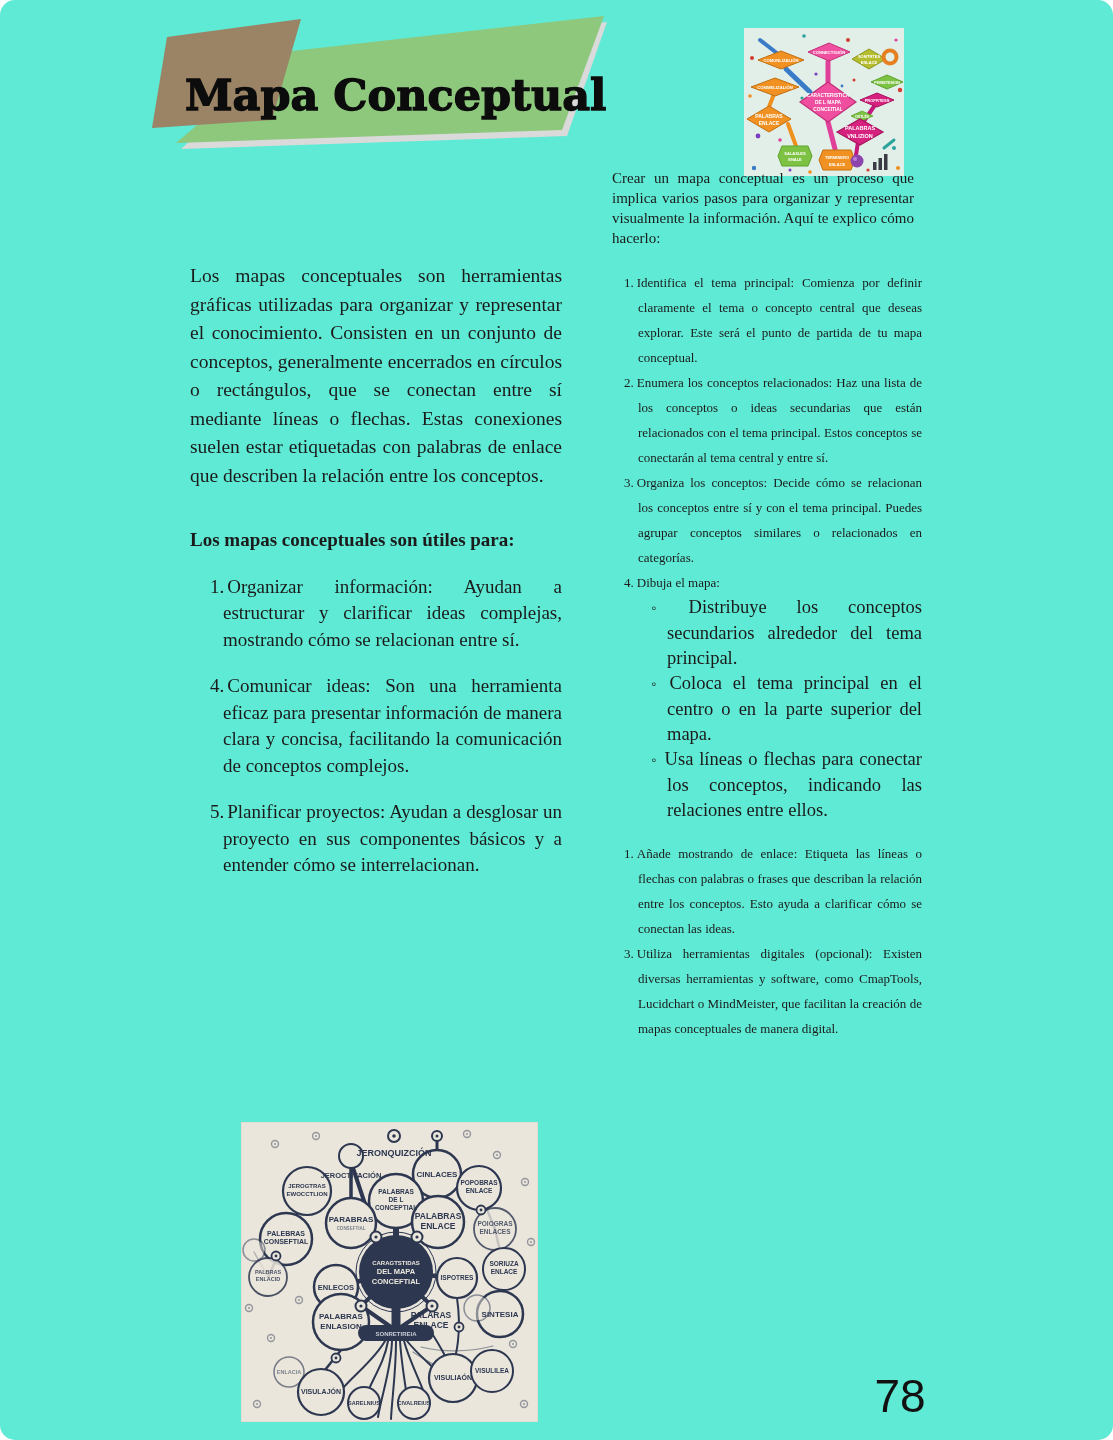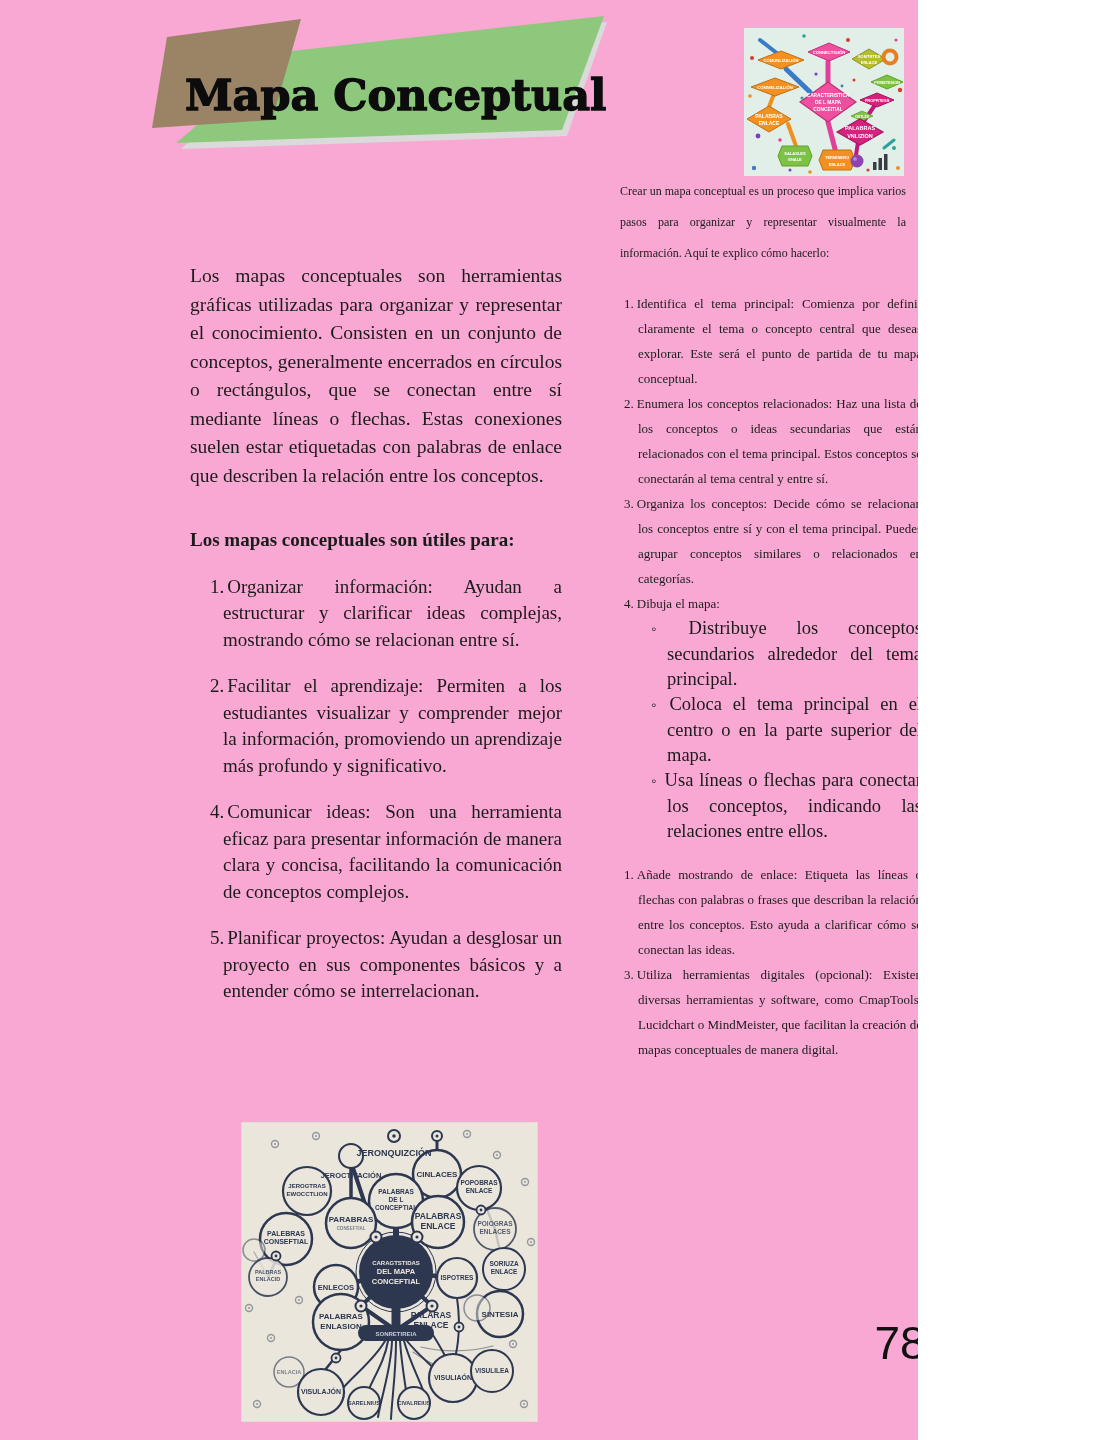--- a/index.html
+++ b/index.html
@@ -1,17 +1,17 @@
 <!DOCTYPE html>
 <html><head>
 <meta charset="utf-8">
 <style>
   html,body{margin:0;padding:0;background:#ffffff;}
-  .page{position:relative;width:918px;height:1440px;background:#f9a8d4;overflow:hidden;
-        font-family:"Liberation Serif", serif;color:#1b1b1b;}
+  .page{position:relative;width:1113px;height:1440px;background:#5eead4;overflow:hidden;
+        font-family:"Liberation Serif", serif;color:#1b1b1b;border-radius:15px;}
 
   
   .banner{position:absolute;left:140px;top:8px;width:480px;height:155px;}
   .banner .shape{position:absolute;left:0;top:0;width:100%;height:100%;}
   .shape.shadow{background:#dadada;
     clip-path:polygon(146px 48px,467px 14px,427px 128px,41px 141px);}
   .shape.green{background:#8dc87c;
     clip-path:polygon(143px 44px,464px 8px,422px 122px,36px 135px);}
   .shape.brown{background:#9b8365;
     clip-path:polygon(27px 29px,161px 11px,132px 112px,12px 120px);}
@@ -27,30 +27,30 @@
 
   
   .left-col{position:absolute;left:190px;top:262px;width:372px;}
   .left-col .intro{margin:0;font-size:19.5px;line-height:28.5px;text-align:justify;}
   .left-col .list-title{margin:37px 0 4px 0;font-size:19px;line-height:26.5px;font-weight:bold;}
   .left-col .li{font-size:19px;line-height:26.5px;text-align:justify;
     padding-left:33px;text-indent:-13px;margin-top:20px;}
   .num{margin-right:3px;}
 
   .right-col{position:absolute;left:604px;top:160px;width:318px;}
-  .right-col .intro{margin:16px;font-size:12px;line-height:31px;text-align:justify;}
+  .right-col .intro{margin:8px;font-size:15px;line-height:20px;text-align:justify;}
   .right-col .steps{margin-top:22px;}
   .right-col .steps2{margin-top:18px;}
   .right-col .li{font-size:13px;line-height:25px;text-align:justify;
     padding-left:34px;text-indent:-14px;}
   .right-col .sub{font-size:18.5px;line-height:25px;text-align:justify;
     padding-left:63px;text-indent:-16px;}
   .bullet{margin-right:7px;font-size:15px;}
 
-  .page-number{position:absolute;left:855px;top:1316px;width:90px;text-align:center;
+  .page-number{position:absolute;left:855px;top:1369px;width:90px;text-align:center;
     font-family:"Liberation Sans", sans-serif;font-size:46px;color:#111;}
 </style>
 </head>
 <body>
 
 <div class="page">
 
   <div class="banner">
     <div class="shape shadow"></div>
     <div class="shape green"></div>
@@ -154,21 +154,20 @@
       <div class="li"><span class="num">1.</span><span>Añade mostrando de enlace: Etiqueta las líneas o flechas con palabras o frases que describan la relación entre los conceptos. Esto ayuda a clarificar cómo se conectan las ideas.</span></div>
       <div class="li"><span class="num">3.</span><span>Utiliza herramientas digitales (opcional): Existen diversas herramientas y software, como CmapTools, Lucidchart o MindMeister, que facilitan la creación de mapas conceptuales de manera digital.</span></div>
     </div>
   </section>
 
   <section class="left-col">
     <p class="intro">Los mapas conceptuales son herramientas gráficas utilizadas para organizar y representar el conocimiento. Consisten en un conjunto de conceptos, generalmente encerrados en círculos o rectángulos, que se conectan entre sí mediante líneas o flechas. Estas conexiones suelen estar etiquetadas con palabras de enlace que describen la relación entre los conceptos.</p>
     <p class="list-title">Los mapas conceptuales son útiles para:</p>
     <div>
       <div class="li"><span class="num">1.</span><span>Organizar información: Ayudan a estructurar y clarificar ideas complejas, mostrando cómo se relacionan entre sí.</span></div>
-      <div class="li"><span class="num">2.</span><span>Facilitar el aprendizaje: Permiten a los estudiantes visualizar y comprender mejor la información, promoviendo un aprendizaje más profundo y significativo.</span></div>
       <div class="li"><span class="num">4.</span><span>Comunicar ideas: Son una herramienta eficaz para presentar información de manera clara y concisa, facilitando la comunicación de conceptos complejos.</span></div>
       <div class="li"><span class="num">5.</span><span>Planificar proyectos: Ayudan a desglosar un proyecto en sus componentes básicos y a entender cómo se interrelacionan.</span></div>
     </div>
   </section>
 
   <figure class="fig-bottom">
     <svg viewBox="0 0 297 300" width="297" height="300">
       <rect x="0" y="0" width="297" height="300" fill="#eae6dc" stroke="#d8d4c8" stroke-width="1"></rect>
 
       <g stroke="#2d3750" fill="none" stroke-linecap="round">

